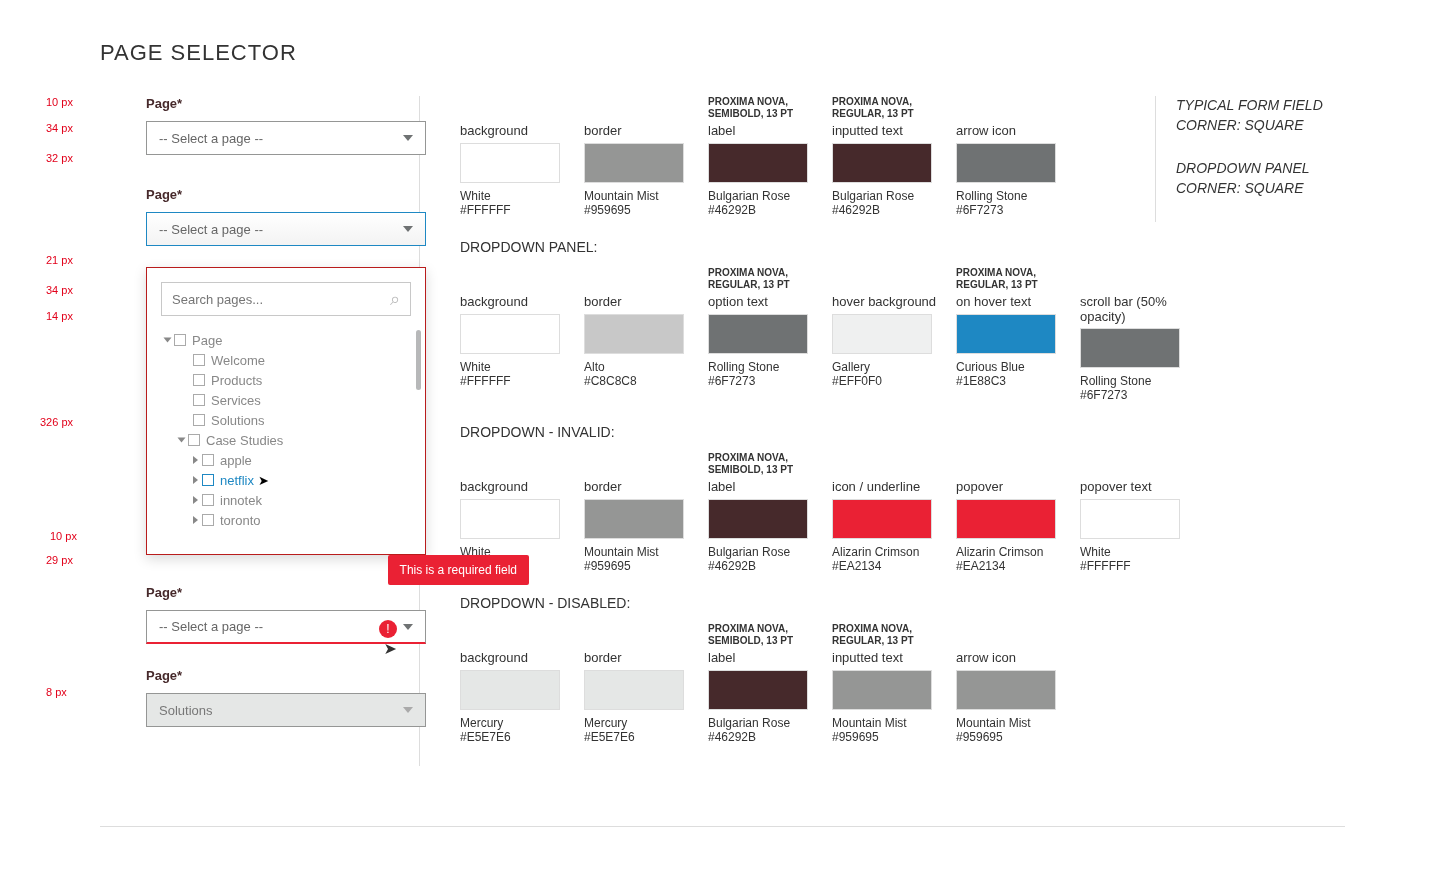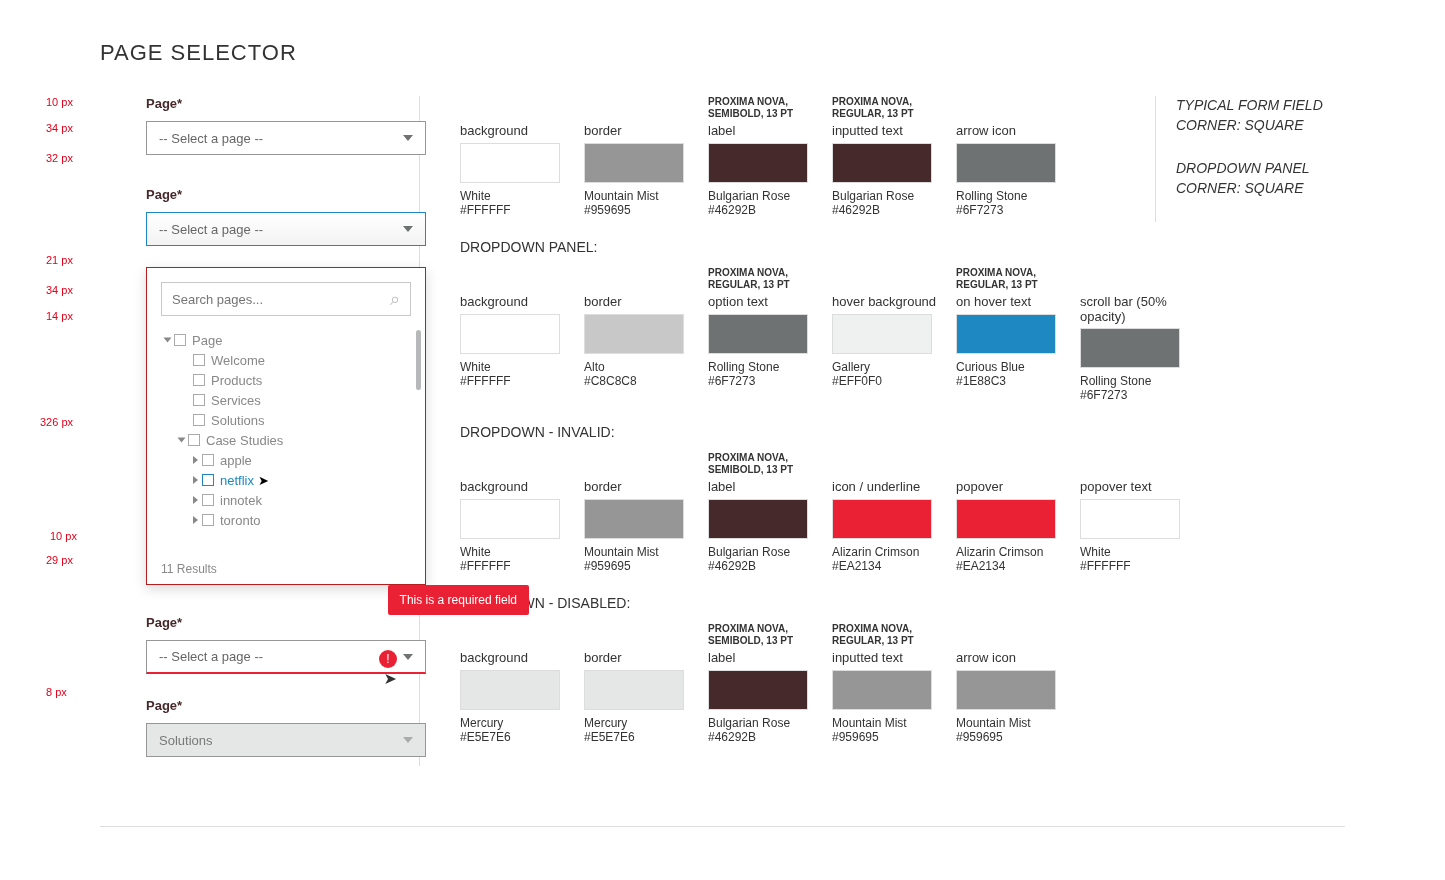--- a/index.html
+++ b/index.html
@@ -146,21 +146,20 @@
               <span>innotek</span>
             </div>
           <div class="row">
               <span class="esp"></span>
               <span class="esp"></span>
               <span class="tri"></span>
               <span class="cb"></span>
               <span>toronto</span>
             </div>
         </div>
-        <div class="footer">11 Results</div>
       </div>
     </div>
 
     <div class="field-block invalid-wrap">
       <span class="field-label">Page*</span>
       <div class="popover">This is a required field</div>
       <div class="select invalid">
         <span>-- Select a page --</span>
         <span class="caret"></span>
       </div>

